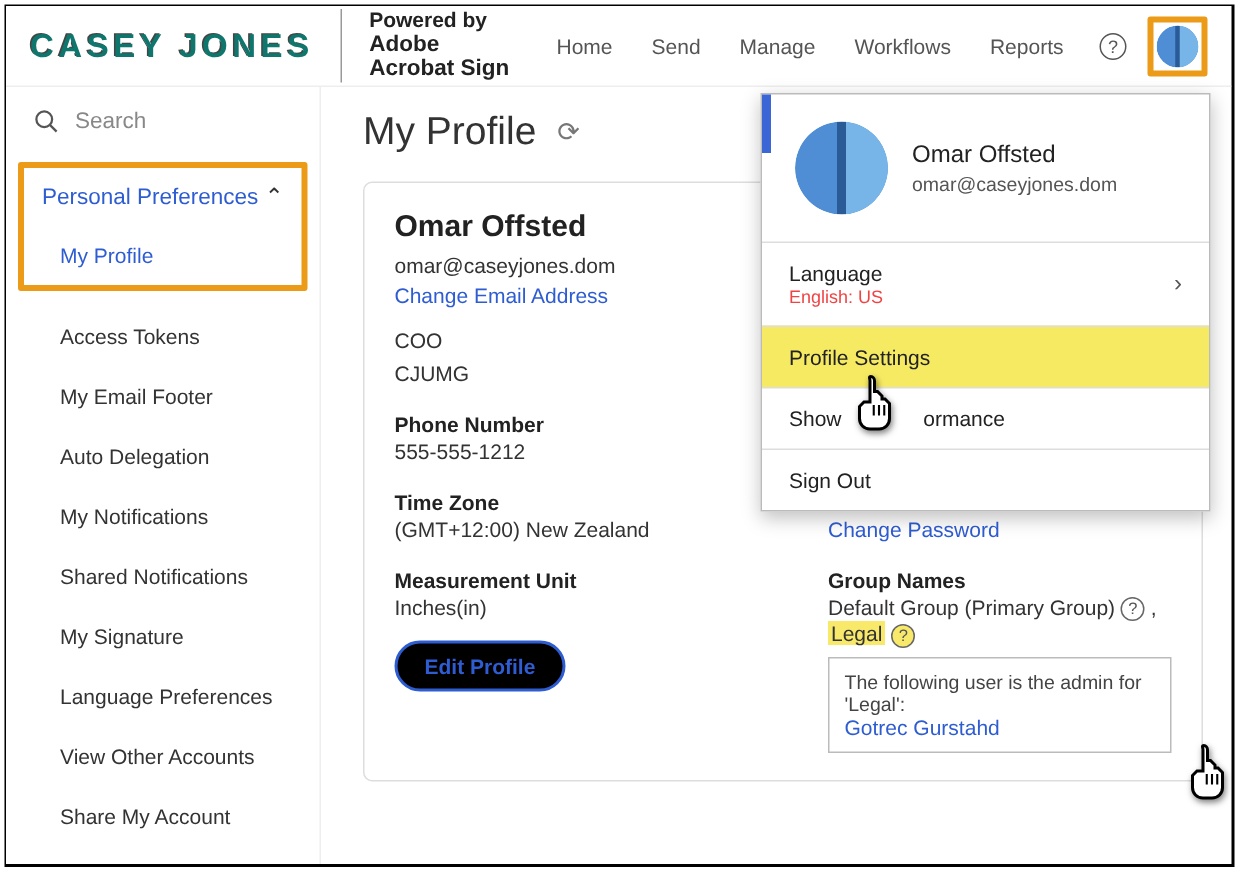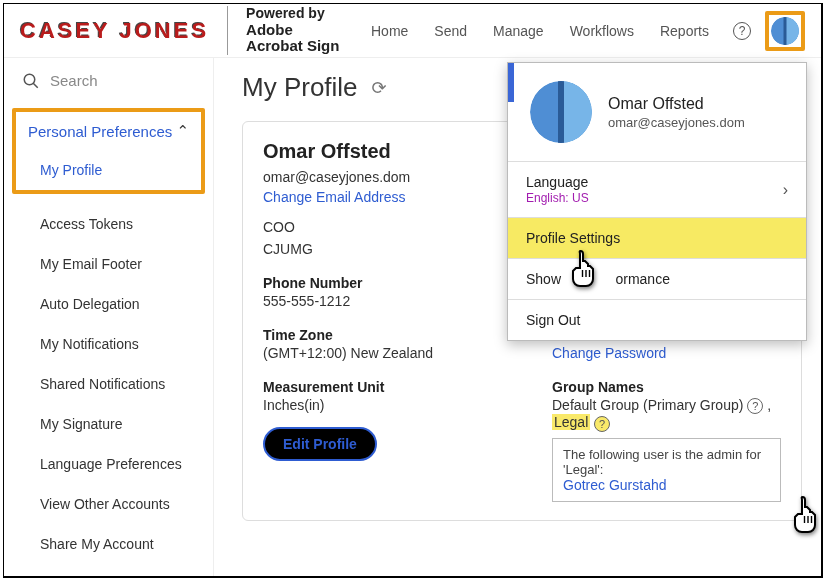--- a/index.html
+++ b/index.html
@@ -1,21 +1,21 @@
 <!DOCTYPE html>
 <html><head>
 <meta charset="utf-8">
 <style>
   * { box-sizing: border-box; margin: 0; padding: 0; }
   body { font-family: -apple-system, "Segoe UI", Arial, sans-serif; background: #fff; width: 830px; height: 586px; overflow: hidden; position: relative; }
   .frame { width: 820px; height: 575px; margin: 3px; border: 1px solid #000; border-right-width:2px; border-bottom-width:2px; background:#fff; position: relative; overflow:hidden; }
 
   
   .topbar { display:flex; align-items:center; height:54px; padding:0 16px; border-bottom:1px solid #eee; }
-  .brand { font-family: Impact, "Arial Black", sans-serif; font-size:22px; letter-spacing:3px; color:#b91c1c; text-shadow:1px 1px 0 #fff, -1px -1px 0 #444; font-weight:bold; }
+  .brand { font-family: Impact, "Arial Black", sans-serif; font-size:22px; letter-spacing:3px; color:#0f766e; text-shadow:1px 1px 0 #fff, -1px -1px 0 #444; font-weight:bold; }
   .powered-wrap { margin-left:18px; padding-left:18px; border-left:1px solid #999; line-height:1.1; }
   .powered-wrap .p1 { font-size:14px; font-weight:600; color:#222; }
   .powered-wrap .p2 { font-size:15px; font-weight:700; color:#222; }
   .topnav { margin-left:auto; display:flex; gap:26px; font-size:14px; color:#555; }
   .topnav span { cursor:pointer; }
   .topright { display:flex; align-items:center; gap:14px; margin-left:24px; }
   .help-circle { width:18px; height:18px; border:1.5px solid #555; border-radius:50%; display:flex; align-items:center; justify-content:center; font-size:12px; color:#555; }
   .avatar-small { width:28px; height:28px; border-radius:50%; overflow:hidden; position:relative; }
   .avatar-box { border:4px solid #eb9b17; padding:2px; border-radius:2px; }
   .avatar-svg { display:block; }
@@ -57,21 +57,21 @@
   .tooltip { border:1px solid #bbb; background:#fff; padding:8px 10px; margin-top:6px; font-size:13px; color:#444; }
 
   
   .popup { position:absolute; top:58px; right:14px; width:300px; background:#fff; border:1px solid #bbb; box-shadow:0 4px 12px rgba(0,0,0,0.25); z-index:20; }
   .popup .blueaccent { width:6px; background:#3a66d6; position:absolute; left:0; top:0; bottom:238px; }
   .popup-header { display:flex; gap:16px; padding:18px 16px 18px 22px; align-items:center; }
   .avatar-big { width:62px; height:62px; border-radius:50%; overflow:hidden; }
   .popup-header .nm { font-size:16px; color:#222; font-weight:400; }
   .popup-header .em { font-size:13px; color:#555; margin-top:2px; }
   .popup-row { border-top:1px solid #ddd; padding:12px 18px; font-size:14px; color:#222; display:flex; align-items:center; justify-content:space-between; cursor:pointer; }
-  .popup-row .subtext { font-size:12px; color:#a21caf; display:block; margin-top:1px; }
+  .popup-row .subtext { font-size:12px; color:#ef4444; display:block; margin-top:1px; }
   .popup-row.highlight { background:#f7ea63; }
   .popup-row .chev { color:#555; font-size:16px; }
 
   
   .cursor { position:absolute; width:36px; height:42px; z-index:50; pointer-events:none; }
   .cursor svg { filter: drop-shadow(1px 2px 2px rgba(0,0,0,0.5)); }
 
   .solutions { font-size:13.5px; color:#333; margin-top:22px; }
 </style>
 </head>

